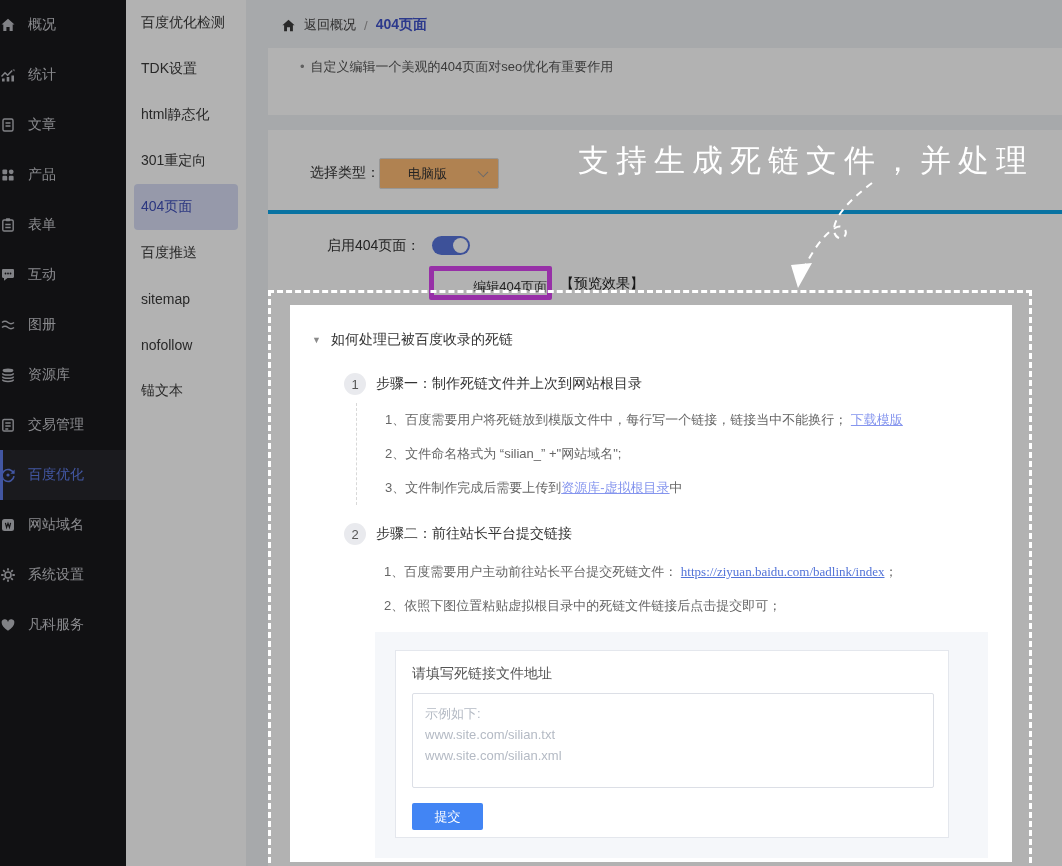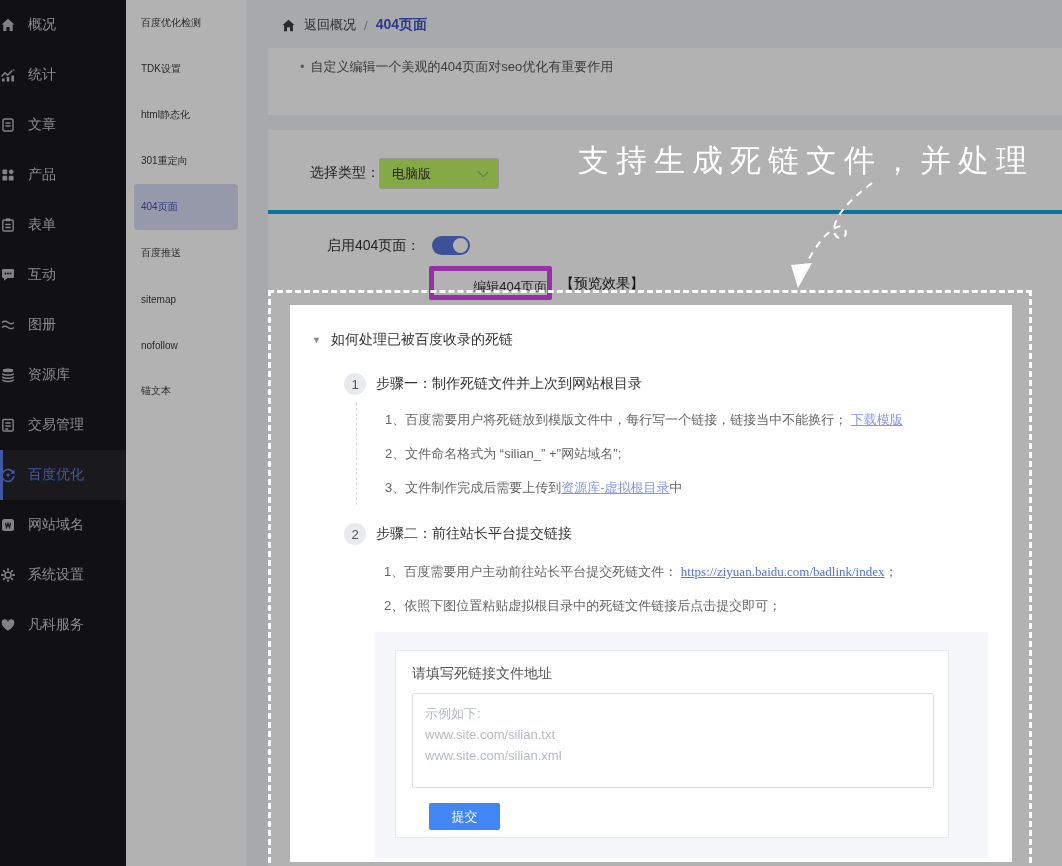--- a/index.html
+++ b/index.html
@@ -10,39 +10,39 @@
   
   .sidebar { position:absolute; left:0; top:0; width:126px; height:866px; background:#19191c; z-index:10; }
   .side-item { display:flex; align-items:center; height:50px; gap:12px;
                color:#c6c7cc; font-size:14px; cursor:pointer; }
   .side-item .ic { width:16px; height:16px; display:inline-flex; align-items:center; justify-content:center; color:#b9bac0; }
   .side-item.active { background:#26262b; color:#5f7ce8; box-shadow:inset 3px 0 0 #5f7ce8; }
   .side-item.active .ic { color:#5f7ce8; }
 
   
   .submenu { position:absolute; left:126px; top:0; width:120px; height:866px; background:#ffffff; z-index:10; }
-  .sub-item { display:flex; align-items:center; height:46px; padding-left:15px; font-size:10px; color:#3a3a3a; cursor:pointer; }
+  .sub-item { display:flex; align-items:center; height:46px; padding-left:15px; font-size:14px; color:#3a3a3a; cursor:pointer; }
   .sub-item.selected { background:#d7dcf4; color:#3f4fb8; border-radius:4px; margin:0 8px; padding-left:7px; }
 
   
   .main { position:absolute; left:246px; top:0; width:816px; height:866px; }
   .breadcrumb { position:absolute; left:35px; top:16px; display:flex; align-items:center; gap:8px; font-size:13px; color:#444; }
   .breadcrumb .sep { color:#999; }
   .breadcrumb .current { color:#4053c9; font-weight:bold; font-size:14px; }
   .bc-home { width:15px; height:15px; color:#3c3c3c; }
 
   .tip-card { position:absolute; left:22px; top:48px; width:794px; height:67px; background:#fff; }
   .tip-line { padding:10px 0 0 32px; font-size:13px; color:#555; }
   .tip-line .dot { color:#8a8a8a; margin-right:6px; }
 
   .main-card { position:absolute; left:22px; top:130px; width:794px; height:736px; background:#fff; }
   .select-row { position:absolute; left:0; top:4px; width:100%; height:80px; border-bottom:4px solid #0ea5e9; }
   .select-label { position:absolute; left:42px; top:30px; font-size:14px; color:#333; }
   .select-box { position:absolute; left:111px; top:24px; width:120px; height:31px; border:1px solid #d9d9d9;
-                border-radius:2px; background:#bef264; display:flex; align-items:center; padding:0 12px; font-size:13px; color:#333; cursor:pointer; }
+                border-radius:2px; background:#fdba74; display:flex; align-items:center; padding:0 28px; font-size:13px; color:#333; cursor:pointer; }
   .chev { position:absolute; right:11px; top:11px; width:8px; height:8px; border-right:1.5px solid #999; border-bottom:1.5px solid #999; transform:rotate(45deg) scale(1,0.9); transform-origin:center; margin-top:-2px; }
 
   .toggle-label { position:absolute; left:59px; top:107px; font-size:14px; color:#333; }
   .switch { position:absolute; left:164px; top:106px; width:38px; height:19px; border-radius:10px; background:#5874dc; cursor:pointer; }
   .switch::after { content:""; position:absolute; right:2px; top:2px; width:15px; height:15px; border-radius:50%; background:#fff; }
 
   .edit-btn { position:absolute; left:161px; top:136px; width:123px; height:34px; background:#fff; border:5px solid #d946ef;
               border-radius:2px; font-size:13px; color:#333; text-align:right; line-height:32px; cursor:pointer; }
   .preview-lnk { position:absolute; left:292px; top:145px; font-size:14px; color:#222; cursor:pointer; }
 
@@ -63,21 +63,21 @@
   a.lnk-light { color:#8595ee; text-decoration:underline; cursor:pointer; }
   a.lnk { color:#5273d8; text-decoration:underline; cursor:pointer;font-family:Liberation Serif, serif; }
 
   .form-zone { position:absolute; left:85px; top:327px; width:613px; height:226px; background:#f5f7fa; }
   .form-inner { position:absolute; left:20px; top:18px; width:554px; height:188px; background:#fff; border:1px solid #e4e7ed; padding:14px 16px; }
   .form-label { font-size:14px; color:#555; margin-bottom:10px; }
   .dead-textarea { width:522px; height:95px; border:1px solid #dcdfe6; border-radius:2px; resize:none;
                    font-family:"Liberation Sans","DejaVu Sans",sans-serif; font-size:13px; color:#333; padding:9px 12px; line-height:21px; }
   .dead-textarea::placeholder { color:#b4bac4; }
   .submit-btn { display:block; margin-top:12px; width:71px; height:27px; background:#4285f4; color:#fff; border:none;
-                border-radius:2px; font-size:13px; cursor:pointer; font-family:"Liberation Sans",sans-serif;margin-left:17px; }
+                border-radius:2px; font-size:13px; cursor:pointer; font-family:"Liberation Sans",sans-serif; }
 
   
   .annot-text { position:absolute; left:578px; top:140px; z-index:70; color:#fff; font-size:31px; letter-spacing:7px;
                 white-space:nowrap; font-family:cursive,"Liberation Sans",sans-serif; }
   .annot-arrow { position:absolute; left:760px; top:180px; z-index:70; pointer-events:none; }
 </style>
 </head>
 <body>
 
 <div id="stage">

